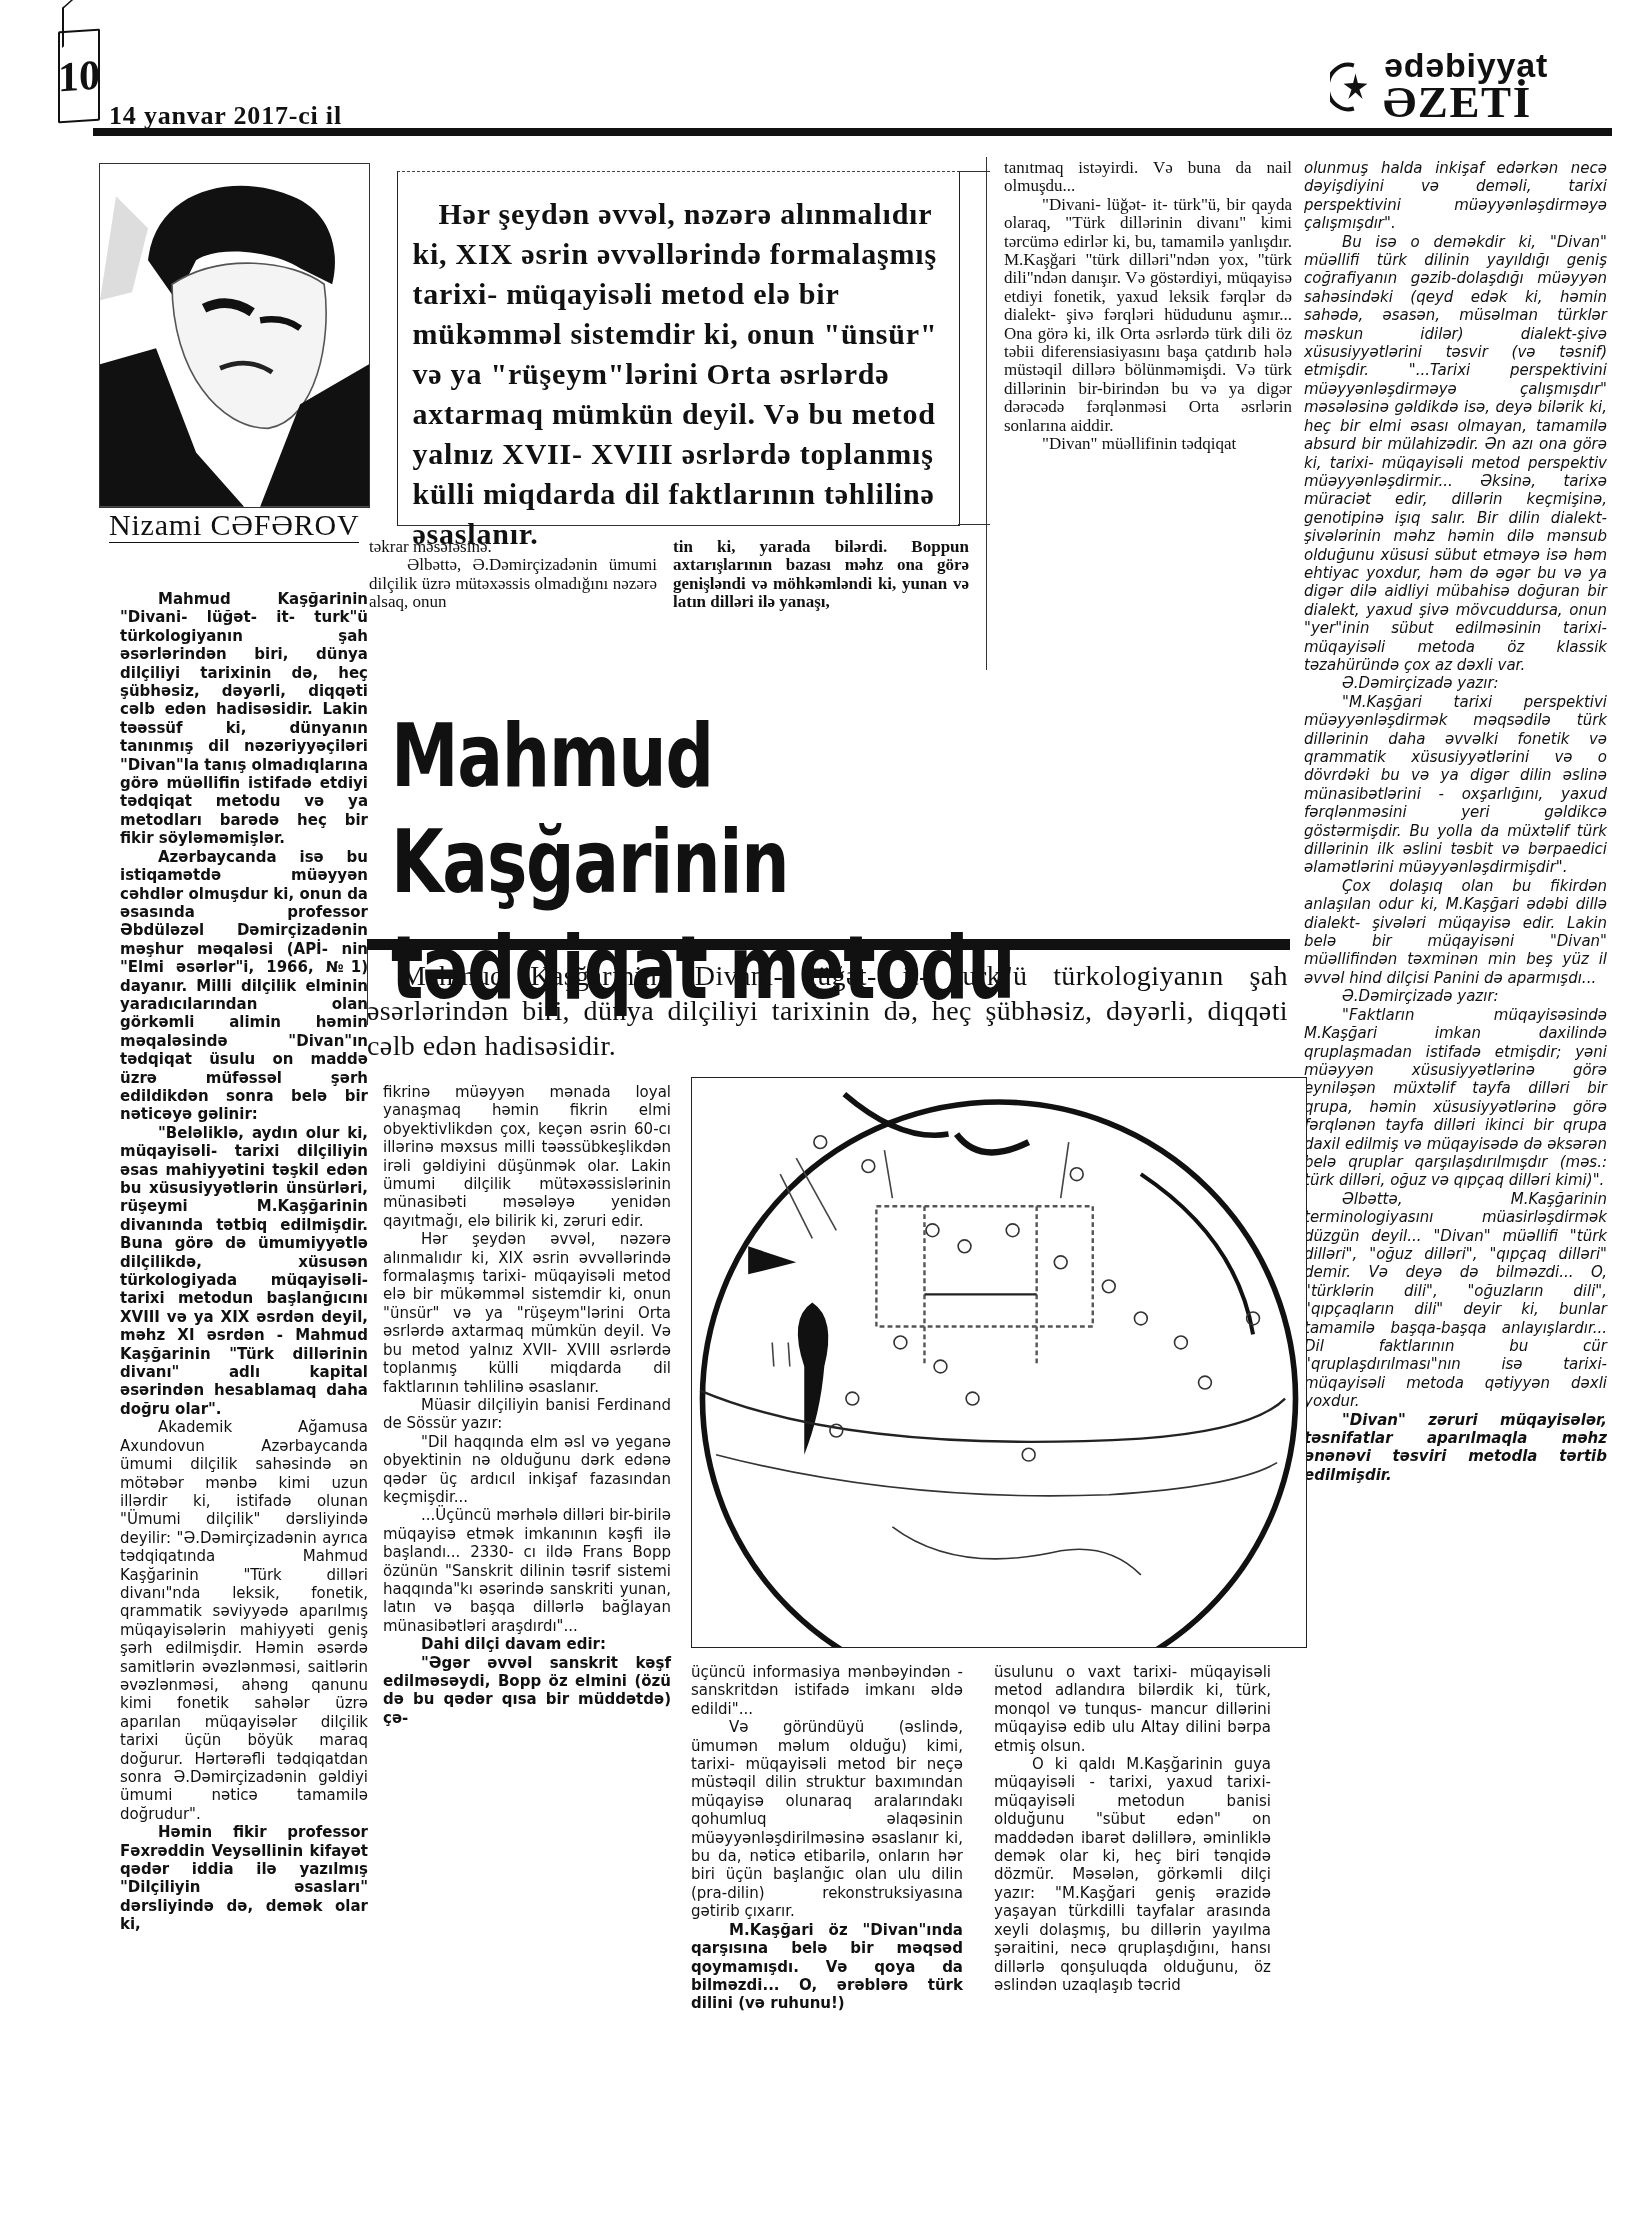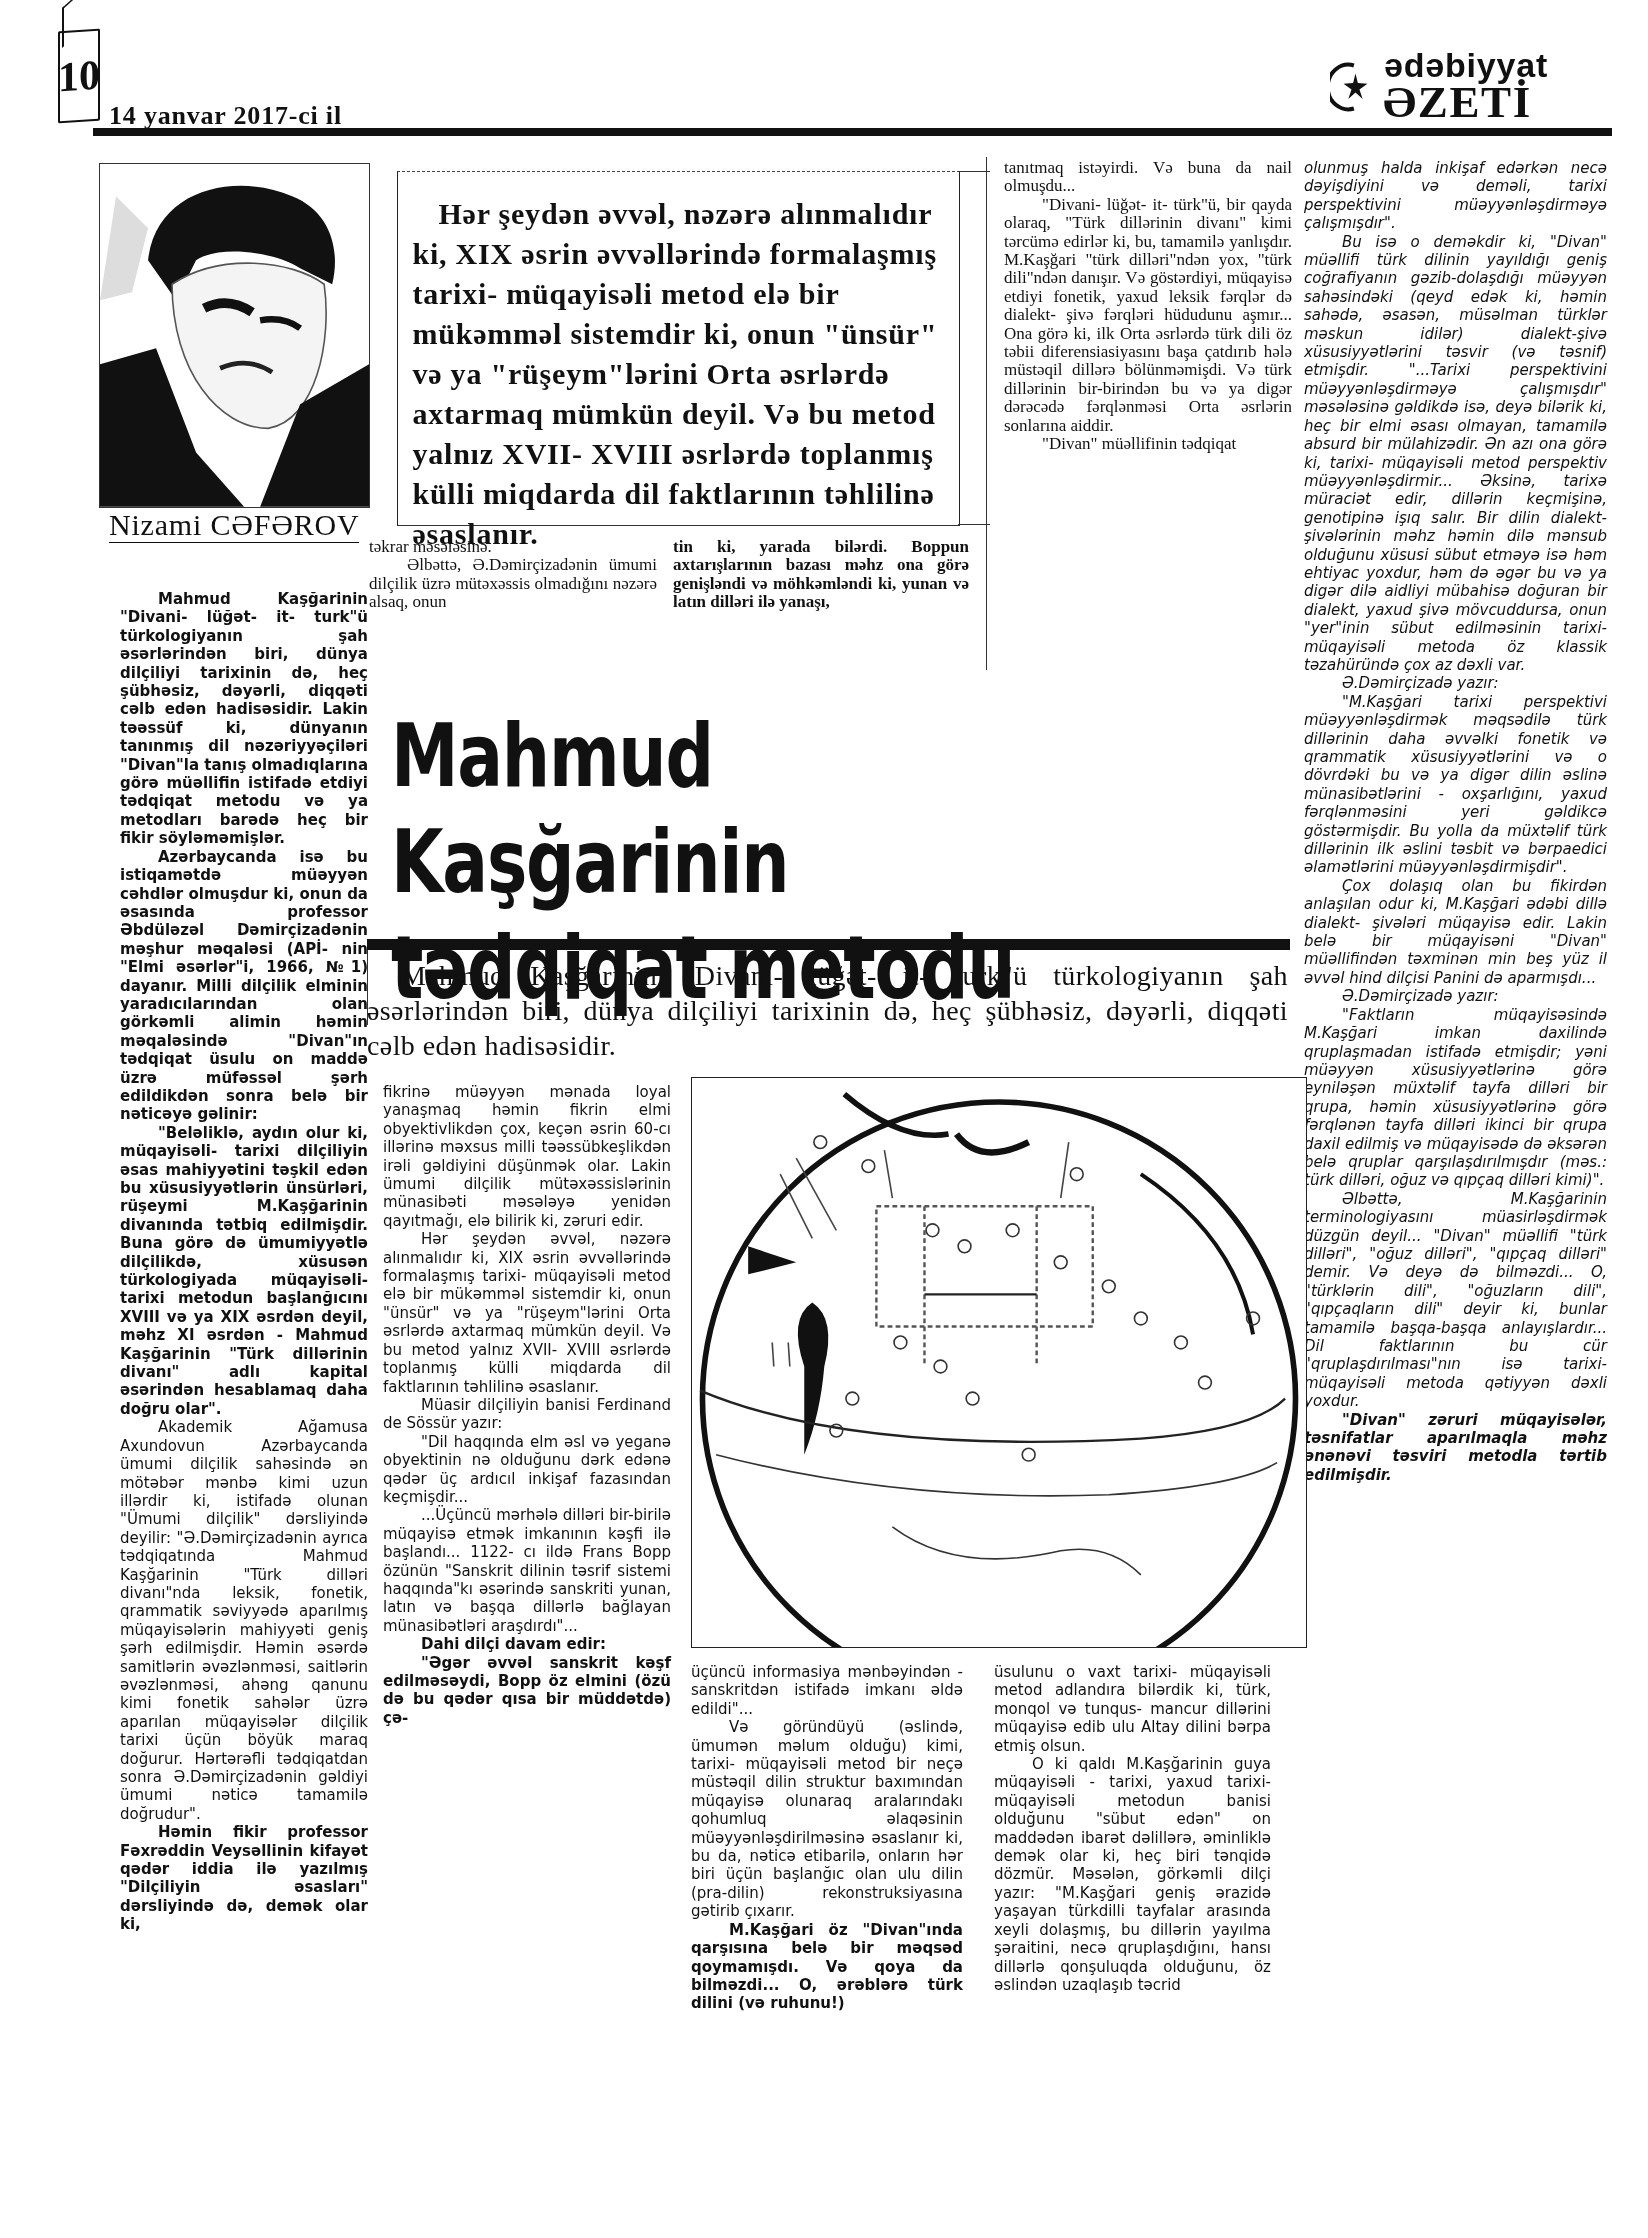--- a/index.html
+++ b/index.html
@@ -136,21 +136,21 @@
 </div>
 <div class="abs headline-rule"></div>
 
 <div class="abs standfirst">Mahmud Kaşğarinin "Divani- lüğət- it- turk"ü türkologiyanın şah əsərlərindən biri, dünya dilçiliyi tarixinin də, heç şübhəsiz, dəyərli, diqqəti cəlb edən hadisəsidir.</div>
 
 <div class="abs col col5">
   <p class="noindent">fikrinə müəyyən mənada loyal yanaşmaq həmin fikrin elmi obyektivlikdən çox, keçən əsrin 60-cı illərinə məxsus milli təəssübkeşlikdən irəli gəldiyini düşünmək olar. Lakin ümumi dilçilik mütəxəssislərinin münasibəti məsələyə yenidən qayıtmağı, elə bilirik ki, zəruri edir.</p>
   <p>Hər şeydən əvvəl, nəzərə alınmalıdır ki, XIX əsrin əvvəllərində formalaşmış tarixi- müqayisəli metod elə bir mükəmməl sistemdir ki, onun "ünsür" və ya "rüşeym"lərini Orta əsrlərdə axtarmaq mümkün deyil. Və bu metod yalnız XVII- XVIII əsrlərdə toplanmış külli miqdarda dil faktlarının təhlilinə əsaslanır.</p>
   <p>Müasir dilçiliyin banisi Ferdinand de Sössür yazır:</p>
   <p>"Dil haqqında elm əsl və yeganə obyektinin nə olduğunu dərk edənə qədər üç ardıcıl inkişaf fazasından keçmişdir...</p>
-  <p>...Üçüncü mərhələ dilləri bir-birilə müqayisə etmək imkanının kəşfi ilə başlandı... 1122- cı ildə Frans Bopp özünün "Sanskrit dilinin təsrif sistemi haqqında"kı əsərində sanskriti yunan, latın və başqa dillərlə bağlayan münasibətləri araşdırdı"...</p>
+  <p>...Üçüncü mərhələ dilləri bir-birilə müqayisə etmək imkanının kəşfi ilə başlandı... 2330- cı ildə Frans Bopp özünün "Sanskrit dilinin təsrif sistemi haqqında"kı əsərində sanskriti yunan, latın və başqa dillərlə bağlayan münasibətləri araşdırdı"...</p>
   <p class="b">Dahi dilçi davam edir:</p>
   <p class="b">"Əgər əvvəl sanskrit kəşf edilməsəydi, Bopp öz elmini (özü də bu qədər qısa bir müddətdə) çə-</p>
 </div>
 
 <div class="abs map">
   <svg width="614" height="569" viewBox="0 0 766 710">
     <rect width="766" height="710" fill="#fff"></rect>
     <circle cx="383" cy="400" r="370" fill="none" stroke="#111" stroke-width="7"></circle>
     <path d="M190 20 Q260 80 320 70" fill="none" stroke="#111" stroke-width="7"></path>
     <path d="M330 70 Q360 110 420 80" fill="none" stroke="#111" stroke-width="8"></path>

